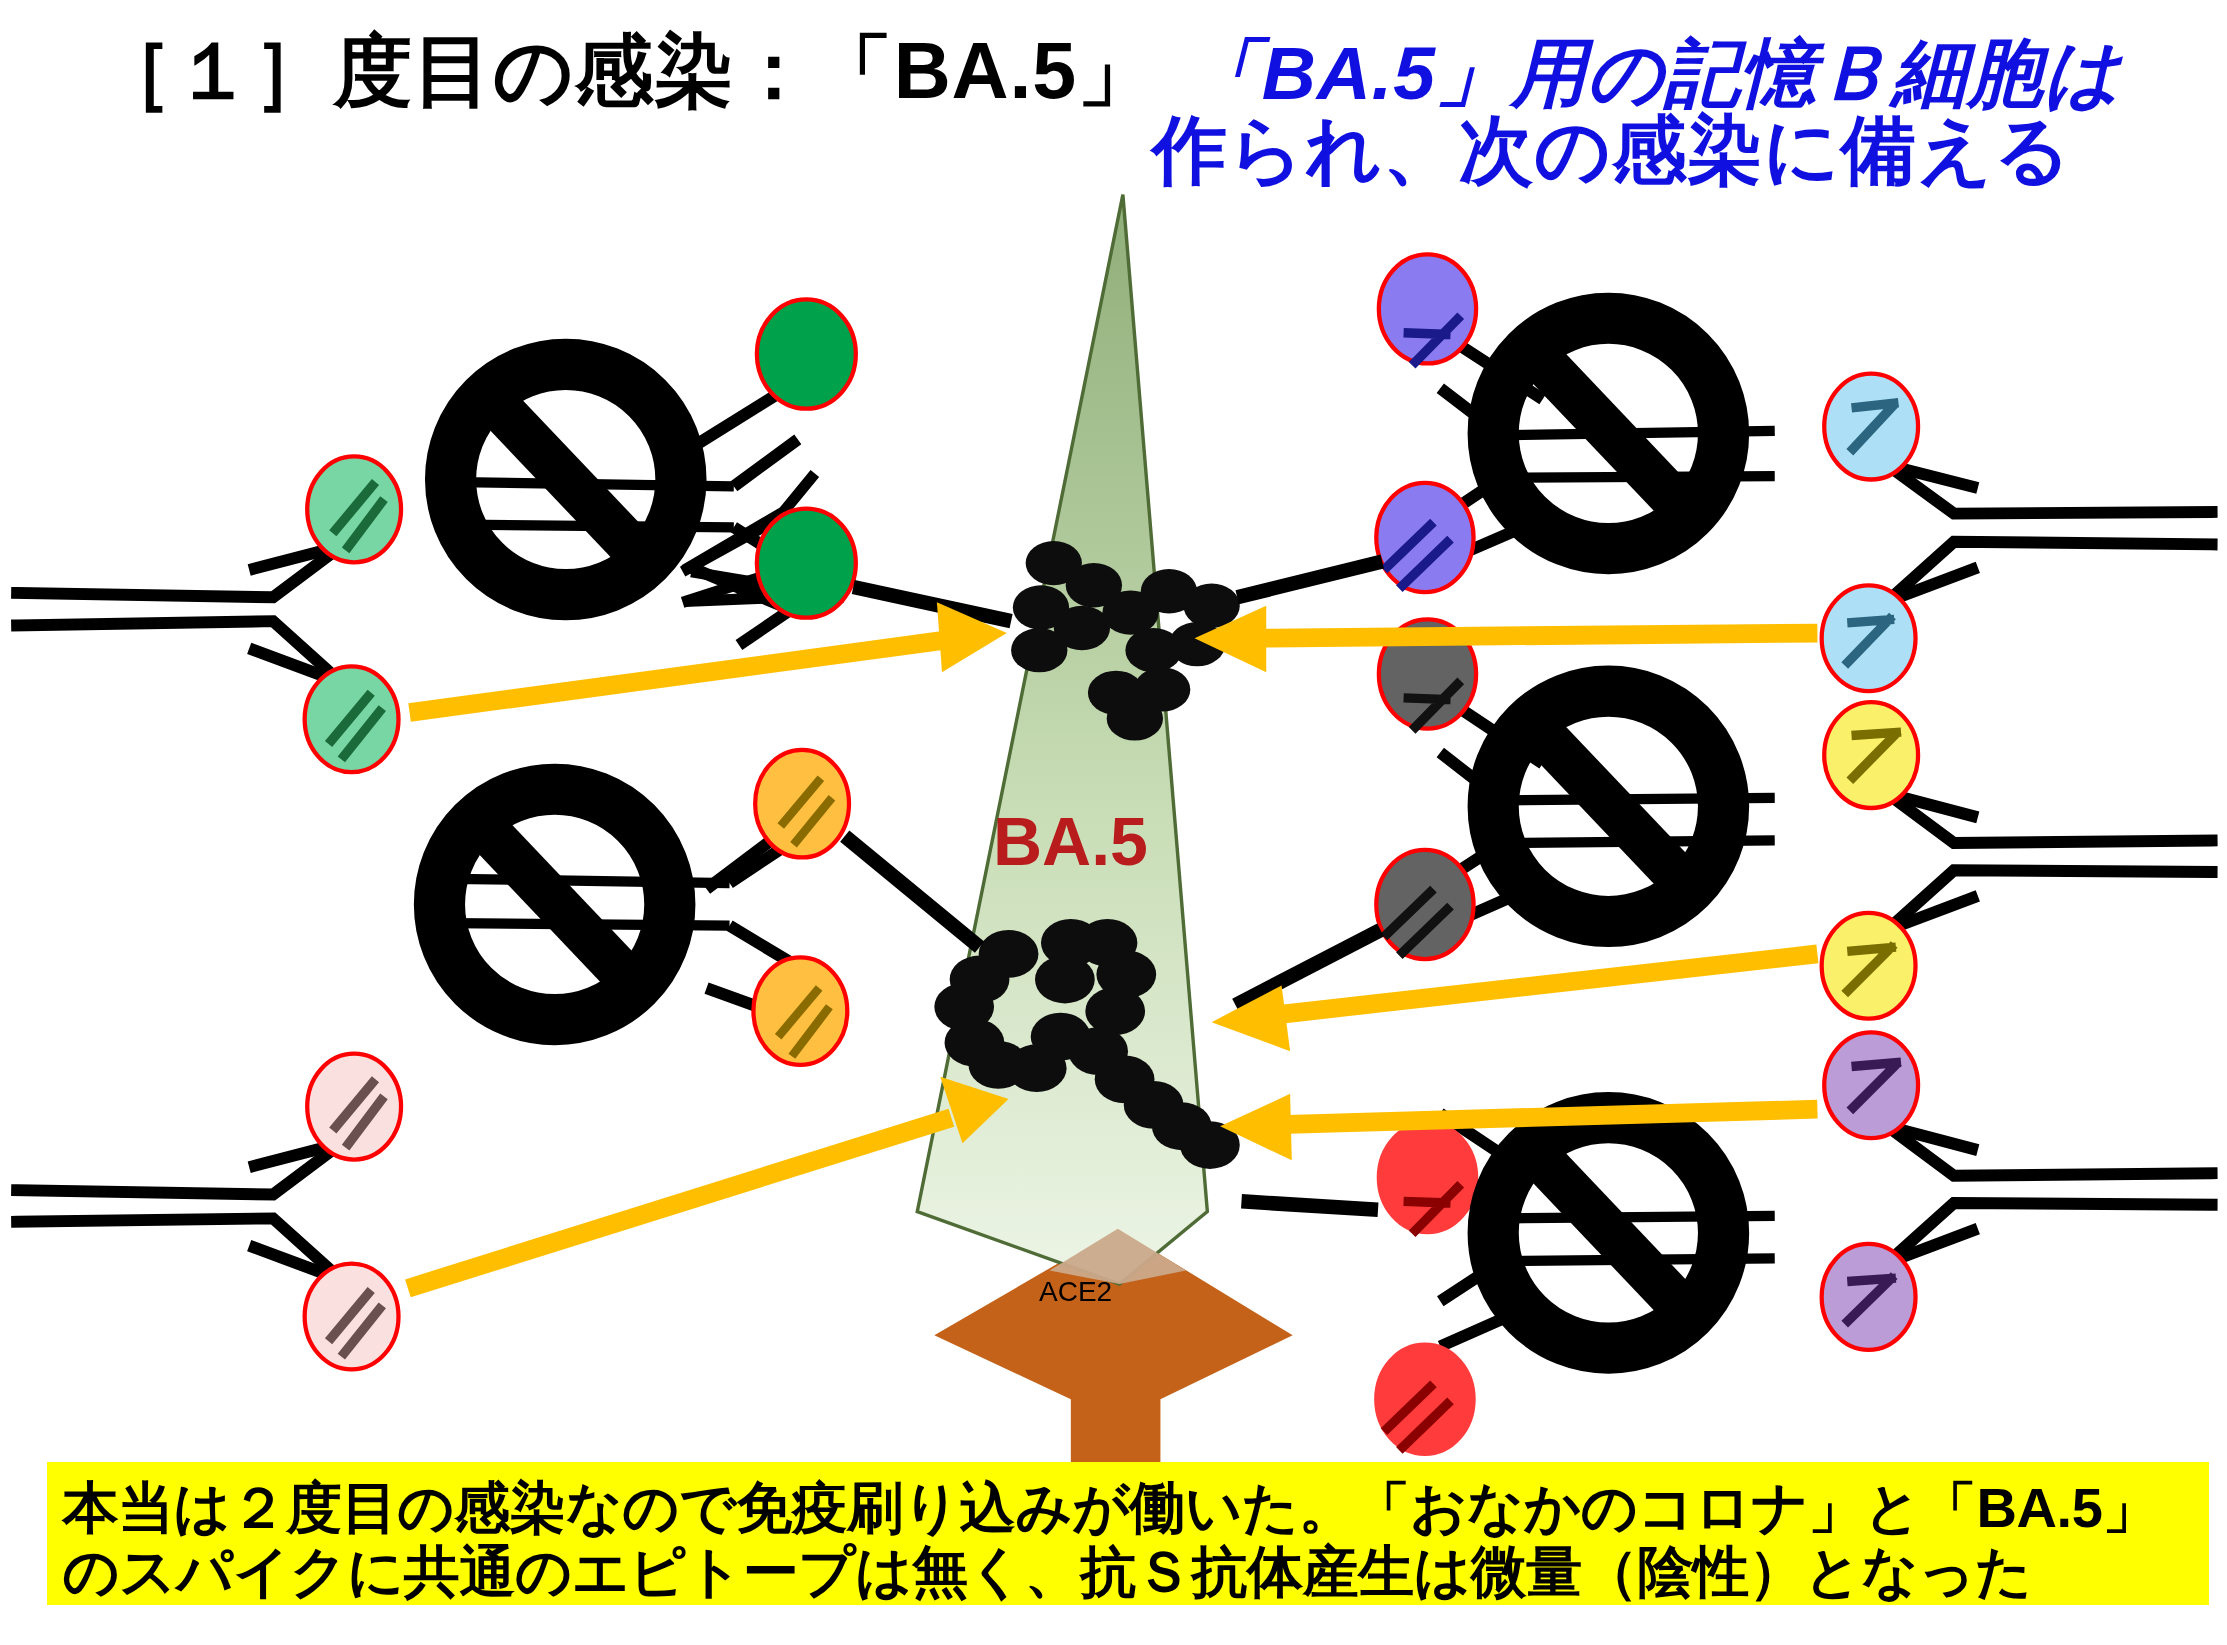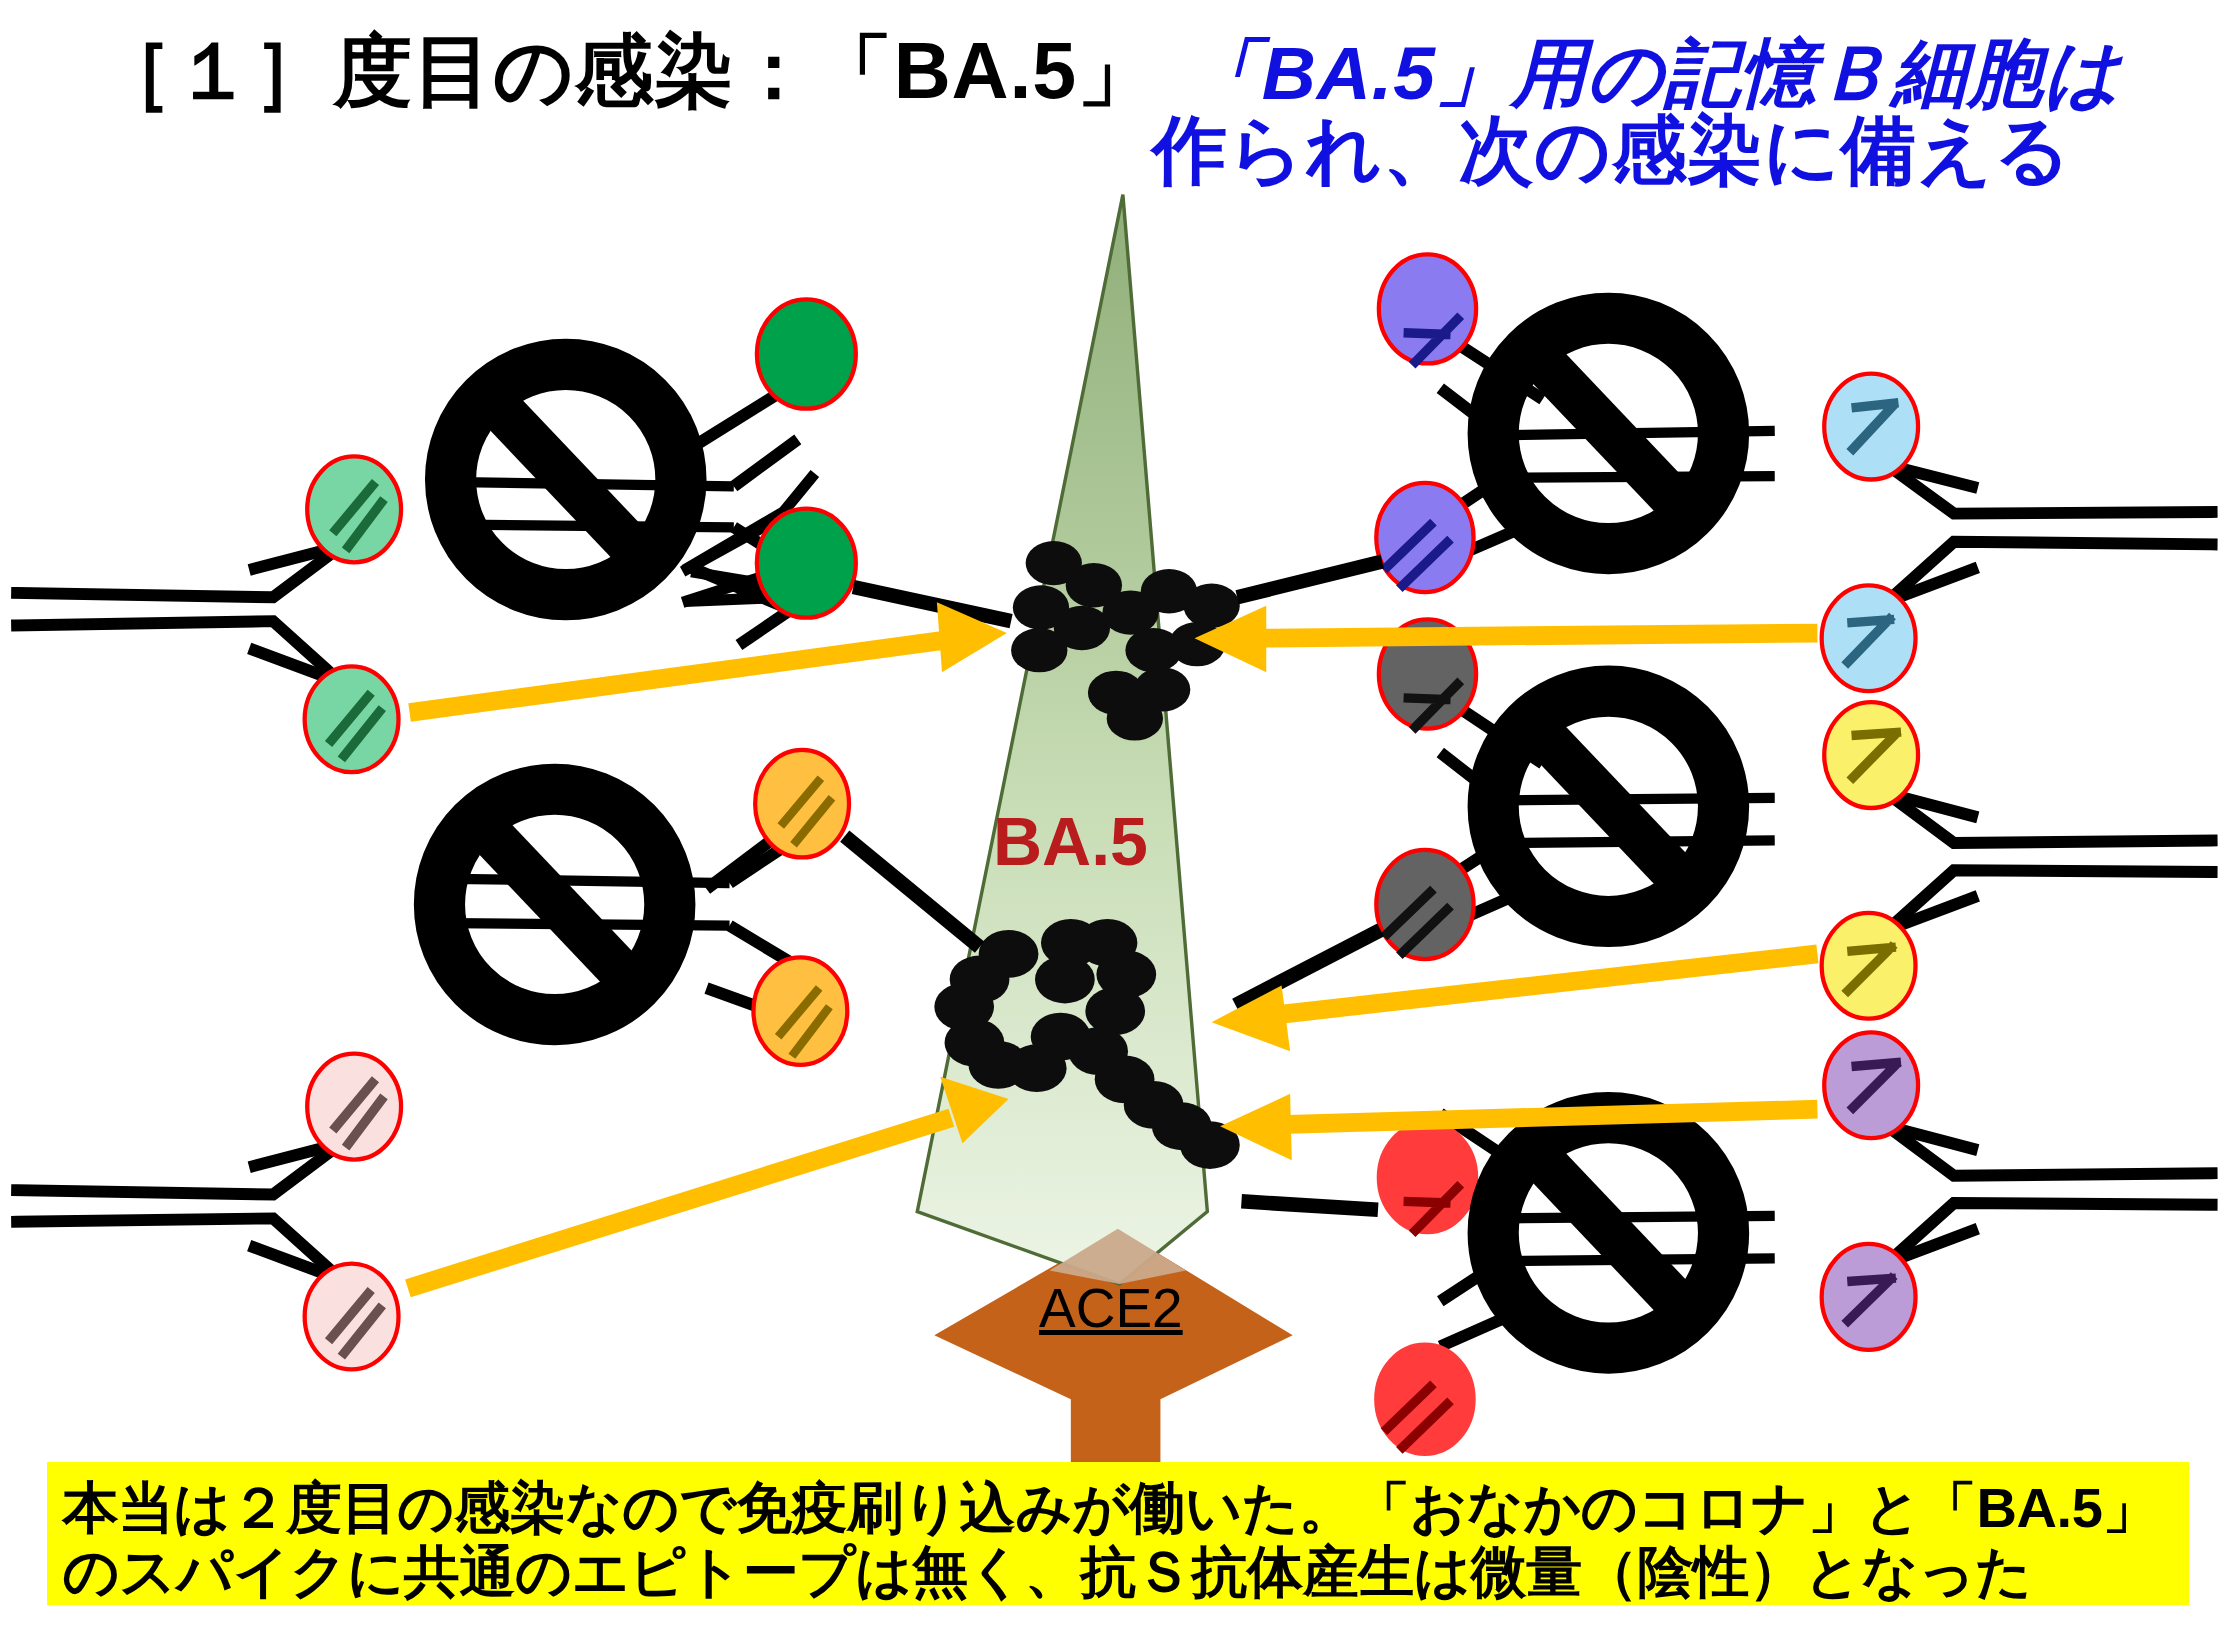--- a/index.html
+++ b/index.html
@@ -6,27 +6,27 @@
   body{width:2227px;height:1645px;position:relative;overflow:hidden;
        font-family:"Liberation Sans","DejaVu Sans",sans-serif;}
   #stage{position:absolute;left:0;top:0;width:1798px;height:1645px;}
   svg.layer{position:absolute;left:0;top:0;width:2227px;height:1645px;}
   .ttl{position:absolute;white-space:pre;font-weight:bold;letter-spacing:.01em;}
   #title-main{left:94px;top:19px;font-size:79px;color:#000;}
   #title-sub{left:115px;top:101px;font-size:79px;color:#1010E0;}
   #title-right1{left:1186px;top:24px;font-size:75px;color:#1010E0;font-style:italic;}
   #title-right2{left:1152px;top:101px;font-size:75px;color:#1010E0;text-align:right;}
   #caption-box{position:absolute;left:47px;top:1462px;width:2142px;height:143px;
-      background:#FFFF00;}
+      background:#FFFF00;padding-left:20px;}
   .capline{position:absolute;left:15.4px;white-space:pre;font-size:56px;
       font-weight:bold;color:#000;letter-spacing:-0.4px;}
   #cap1{top:8.5px;}
   #cap2{top:73px;}
   #ba5-label{position:absolute;left:993px;top:802px;font-size:68px;font-weight:bold;color:#b91c1c;}
-  #ace2-label{position:absolute;left:1039px;top:1276px;font-size:55px;color:#000;text-decoration:underline;}
+  #ace2-label{position:absolute;left:1039px;top:1276px;font-size:28px;color:#000;}
 </style>
 </head>
 <body>
 
 <div id="stage">
 
   <svg class="layer" viewBox="0 0 2610 1928">
     <defs>
       <linearGradient id="spikeGrad" x1="0" y1="0" x2="0" y2="1">
         <stop offset="0%" stop-color="#8FAE78"></stop>

